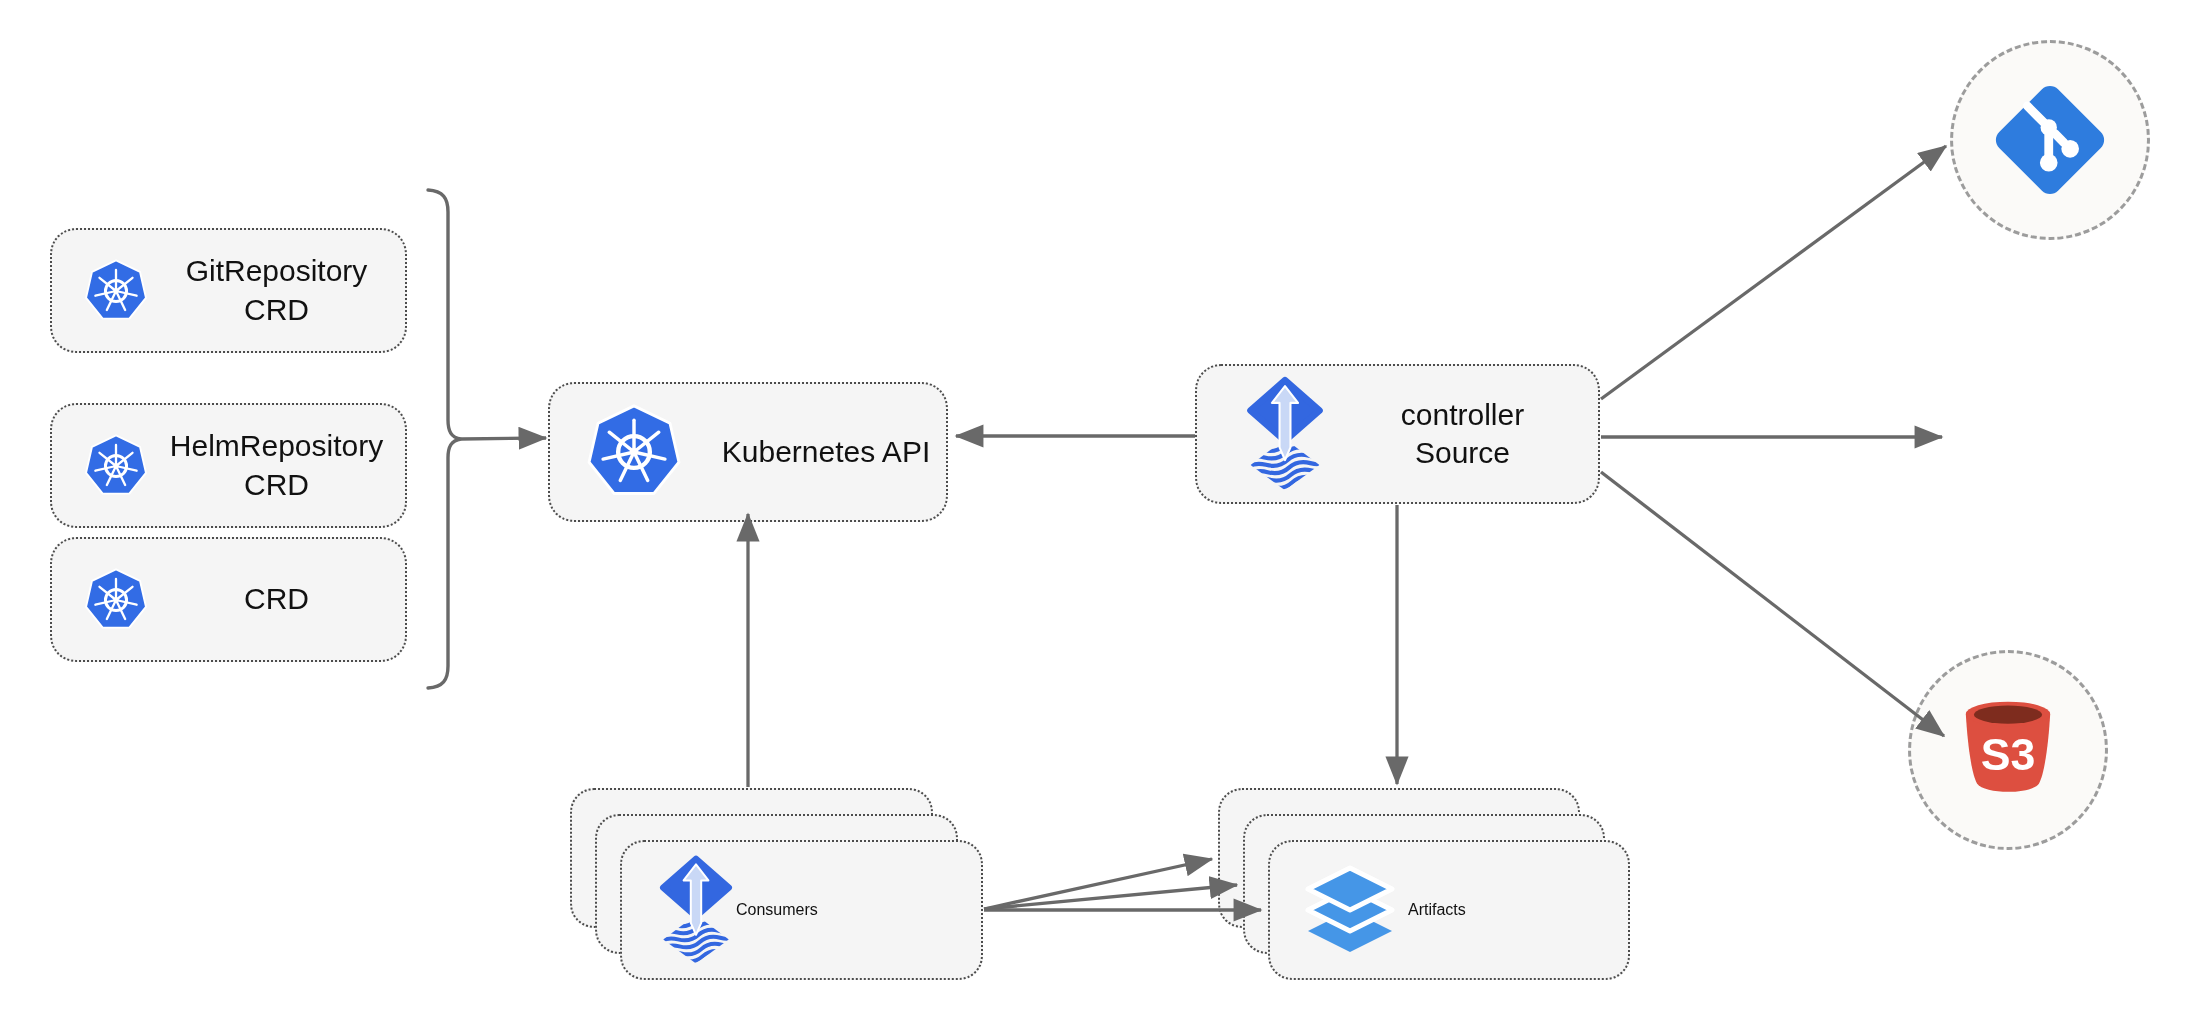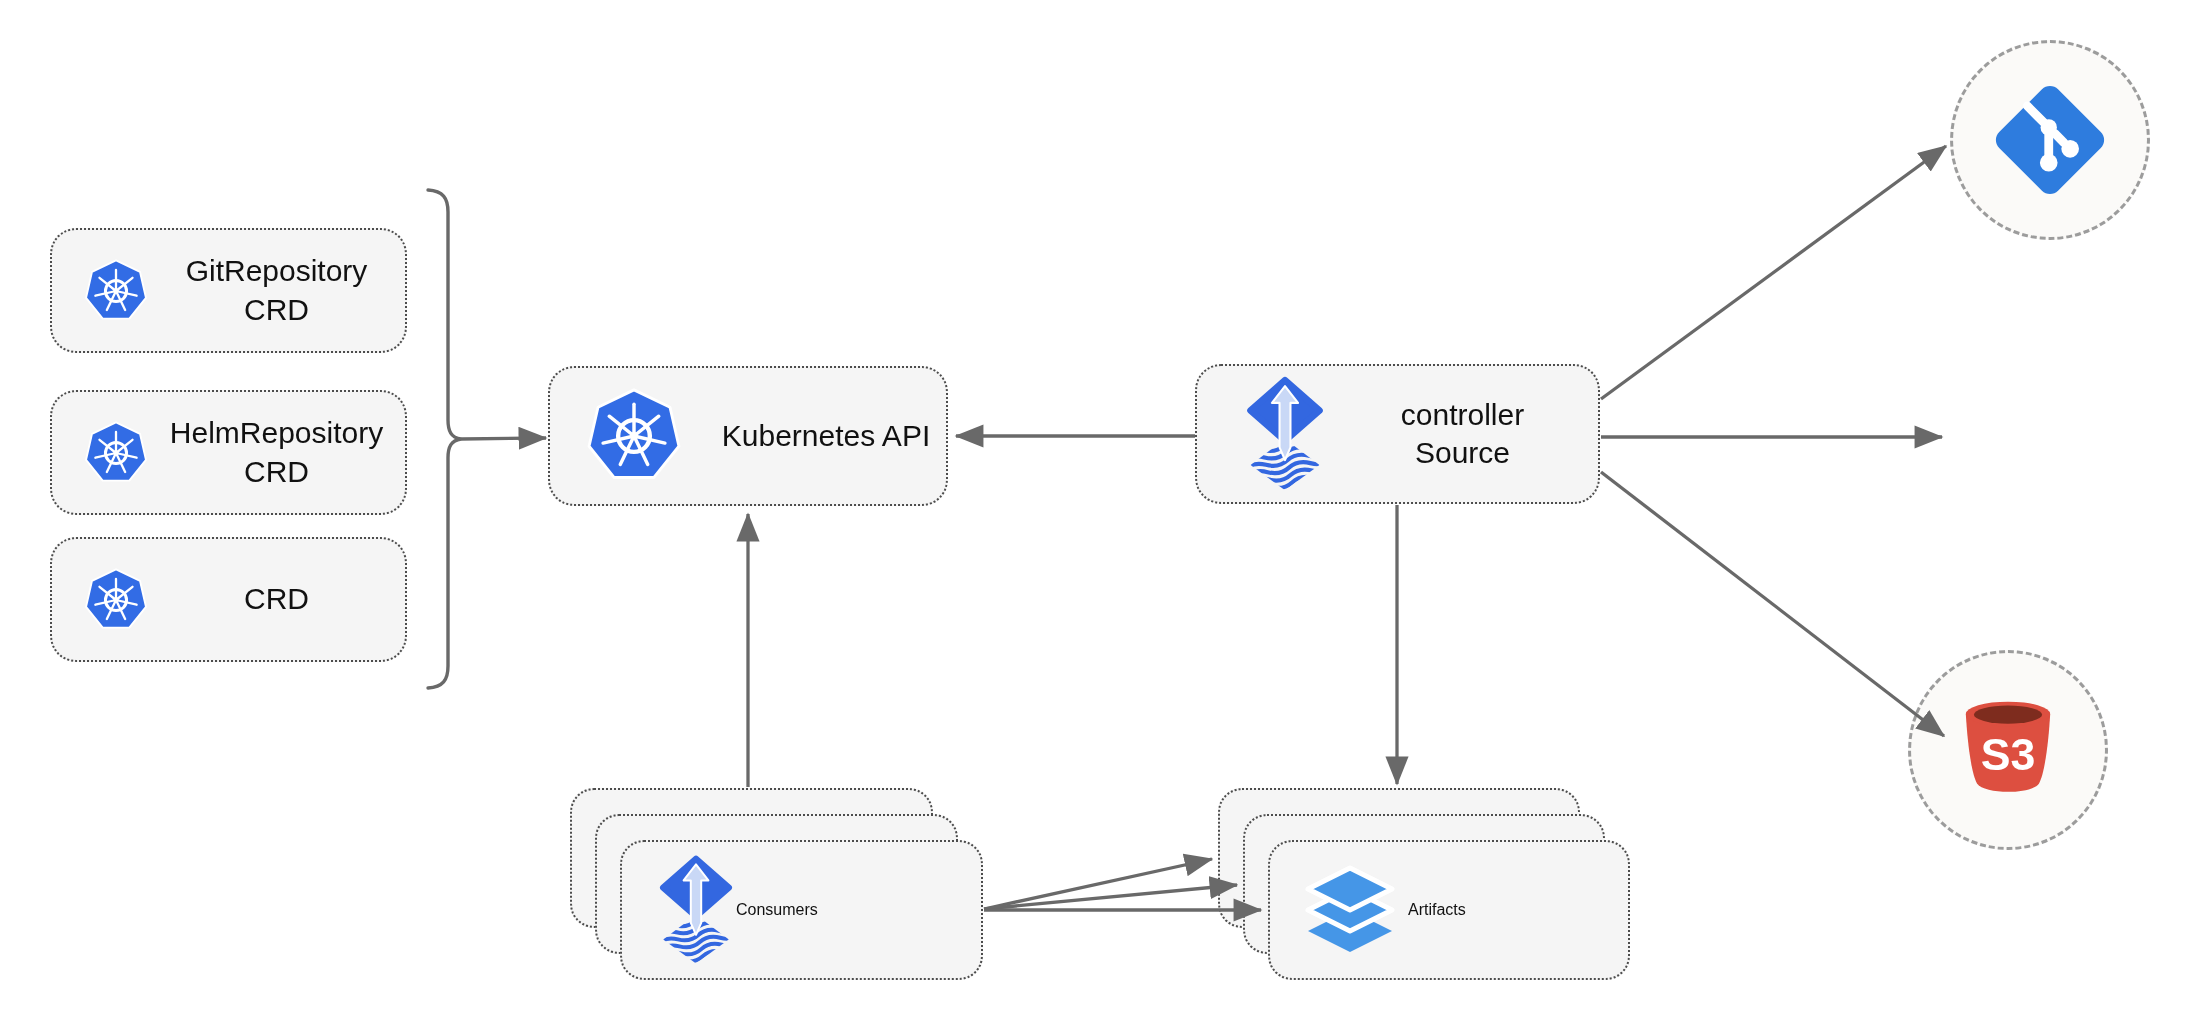--- a/index.html
+++ b/index.html
@@ -11,21 +11,21 @@
   .node{position:absolute;background:var(--node-fill,#f5f5f5);
         border:2.5px dotted var(--node-border,#4c4c4c);
         border-radius:26px;box-sizing:border-box;
         display:flex;align-items:center;}
   .node .lbl{flex:1;text-align:center;font-size:30px;line-height:1.28;color:var(--text,#111);}
   .node .lbl span{display:block;}
 
   .crd{left:50px;width:357px;height:125px;padding-left:32px;}
   .crd svg{width:64px;height:64px;flex:0 0 auto;}
 
-  .k8s-api{left:548px;top:366px;width:400px;height:140px;padding-left:36px;gap:24px;}
+  .k8s-api{left:548px;top:382px;width:400px;height:140px;padding-left:36px;gap:24px;}
   .k8s-api svg{width:96px;height:96px;flex:0 0 auto;}
 
   .src-ctl{left:1195px;top:364px;width:405px;height:140px;padding-left:46px;}
   .src-ctl svg{width:84px;height:118px;flex:0 0 auto;}
 
   
   .stackbox{position:absolute;width:363px;height:140px;background:var(--node-fill,#f5f5f5);
             border:2.5px dotted var(--node-border,#4c4c4c);border-radius:24px;
             box-sizing:border-box;display:flex;align-items:center;}
   .consumers-front{padding-left:34px;}
@@ -75,21 +75,21 @@
       </g>
       <circle cx="50" cy="50" r="16.5" fill="none" stroke="#fff" stroke-width="4.6"></circle>
       <circle cx="50" cy="50" r="4.2" fill="#fff"></circle>
     </svg>
     <div class="lbl">
       <span>GitRepository</span>
       <span>CRD</span>
     </div>
   </div>
 
-  <div class="node crd" style="top:390px">
+  <div class="node crd" style="top:403px">
     <svg viewBox="0 0 100 100">
       <polygon class="f-k8s" points="50,2 12.5,20.1 3.2,60.7 29.2,93.2 70.8,93.2 96.8,60.7 87.5,20.1" stroke="#fff" stroke-width="3" stroke-linejoin="round"></polygon>
       <g stroke="#fff" stroke-width="3.6" stroke-linecap="round">
         <line x1="50" y1="50" x2="50" y2="17"></line>
           <line x1="50" y1="50" x2="24.2" y2="29.4"></line>
         <line x1="50" y1="50" x2="17.8" y2="57.4"></line>
           <line x1="50" y1="50" x2="35.7" y2="79.7"></line>
         <line x1="50" y1="50" x2="64.3" y2="79.7"></line>
           <line x1="50" y1="50" x2="82.2" y2="57.4"></line>
         <line x1="50" y1="50" x2="75.8" y2="29.4"></line>

